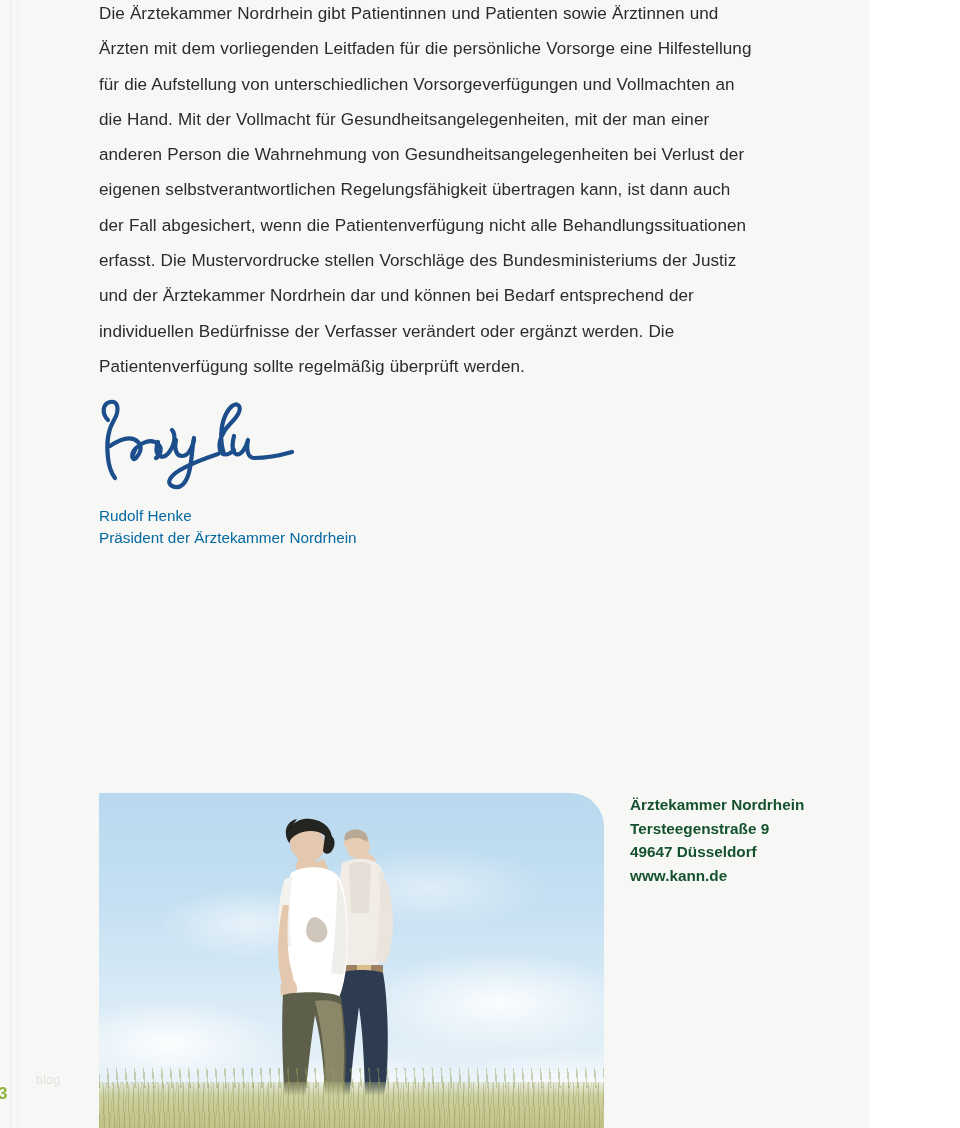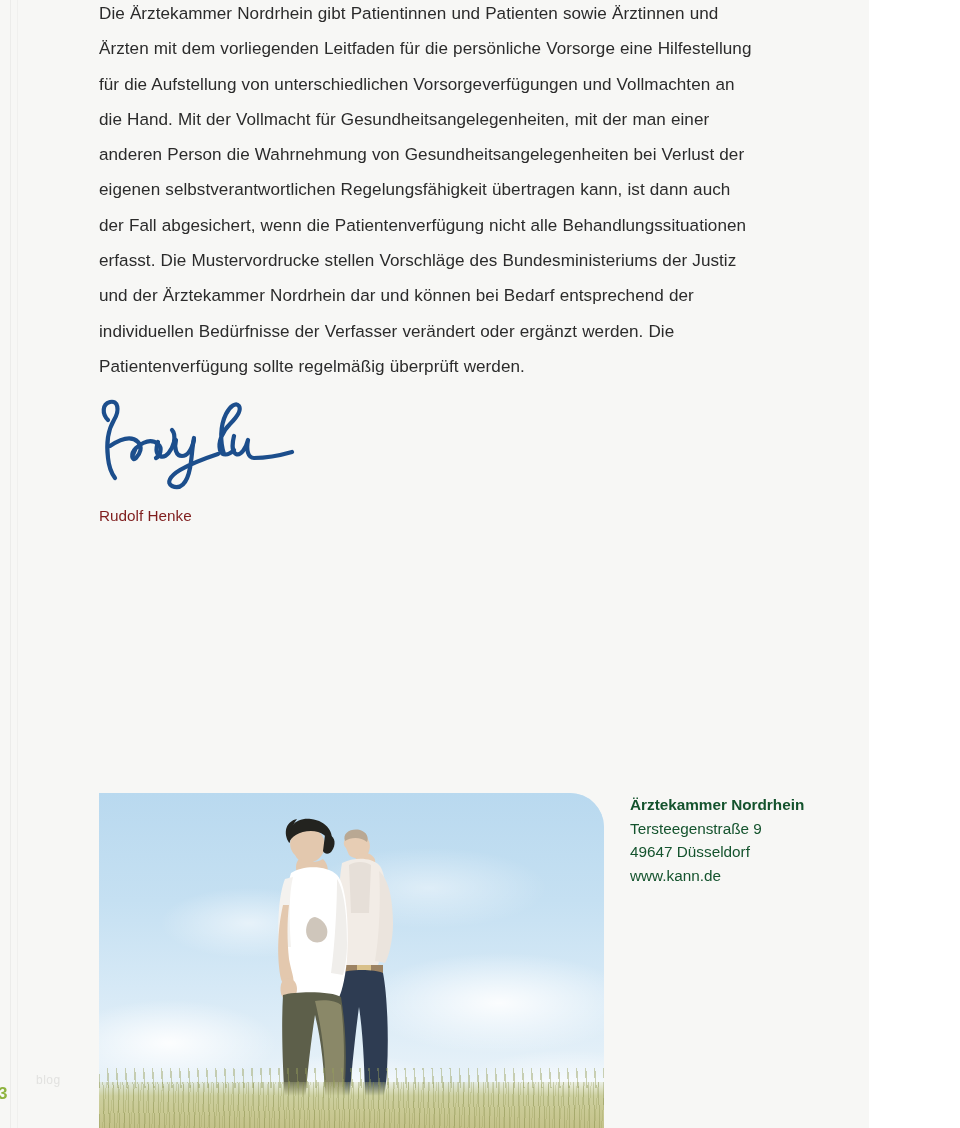--- a/index.html
+++ b/index.html
@@ -79,21 +79,21 @@
   .signature-wrap svg {
     display: block;
   }
 
   .signoff {
     position: absolute;
     left: 99px;
     top: 505px;
     font-size: 15.3px;
     line-height: 21.5px;
-    color: #7f1d1d;
+    color: #0369a1;
   }
   .signoff div {
     white-space: nowrap;
   }
 
   
   .photo {
     position: absolute;
     left: 99px;
     top: 793px;
@@ -143,21 +143,21 @@
     position: absolute;
     left: 630px;
     top: 793px;
     font-size: 15.3px;
     line-height: 23.6px;
     color: #14532d;
   }
   .address .org {
     font-weight: bold;
   }
-  .address div { white-space: nowrap; }
+  .address div { white-space: nowrap; font-weight: bold; }
 
   
   .side-caption {
     position: absolute;
     left: 926px;
     top: 722px;
     width: 20px;
     height: 390px;
   }
   .side-caption span {
@@ -217,20 +217,21 @@
         <path d="M80 48 C78 56, 80 64, 86 64 C92 64, 96 56, 98 48"></path>
         <path d="M98 46 C96 56, 96 66, 94 76 C91 92, 84 98, 76 94 C70 91, 74 84, 84 78 C96 71, 110 66, 122 62"></path>
         <path d="M128 62 C124 50, 124 34, 130 22 C134 14, 140 10, 143 14 C146 19, 140 26, 134 32 C126 40, 122 50, 124 58 C126 64, 132 64, 138 58"></path>
         <path d="M138 44 C136 52, 136 60, 140 62 C145 64, 150 56, 152 48 C150 58, 152 66, 158 66 C170 66, 182 64, 196 60"></path>
       </g>
     </svg>
   </div>
 
   <div class="signoff">
     <div>Rudolf Henke</div>
+    <div>Präsident der Ärztekammer Nordrhein</div>
   </div>
 
   <div class="photo">
     <div class="sky"></div>
     <svg class="figures" viewBox="0 0 505 335" preserveAspectRatio="none">
 
       <g>
         <path d="M247 55 C240 47, 252 38, 262 41 C272 44, 273 56, 268 62 C264 67, 254 66, 250 62 Z" fill="#e7cdb4"></path>
         <path d="M246 48 C243 40, 252 35, 261 37 C268 39, 270 45, 268 49 C262 44, 252 44, 246 48 Z" fill="#b9a893"></path>
         <path d="M268 60 C274 62, 277 66, 276 70 L255 70 C256 64, 261 60, 268 60 Z" fill="#e7cdb4"></path>

